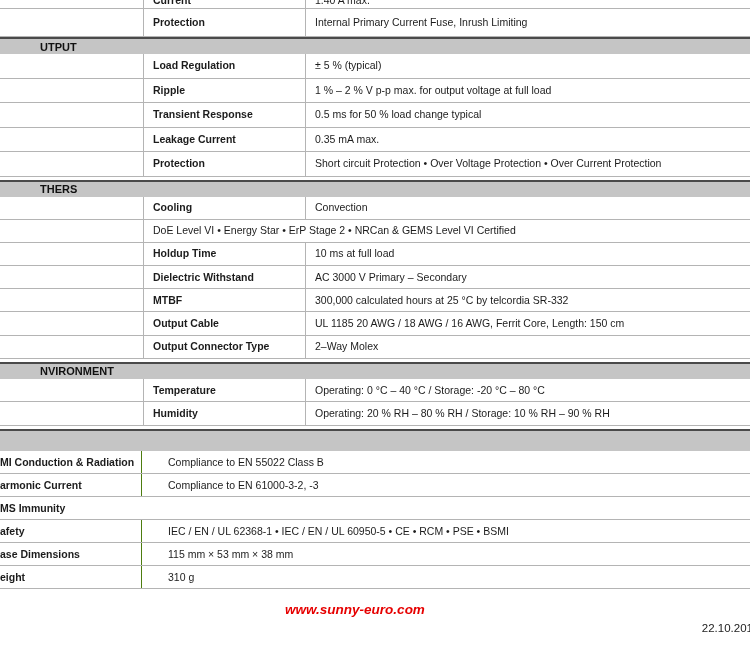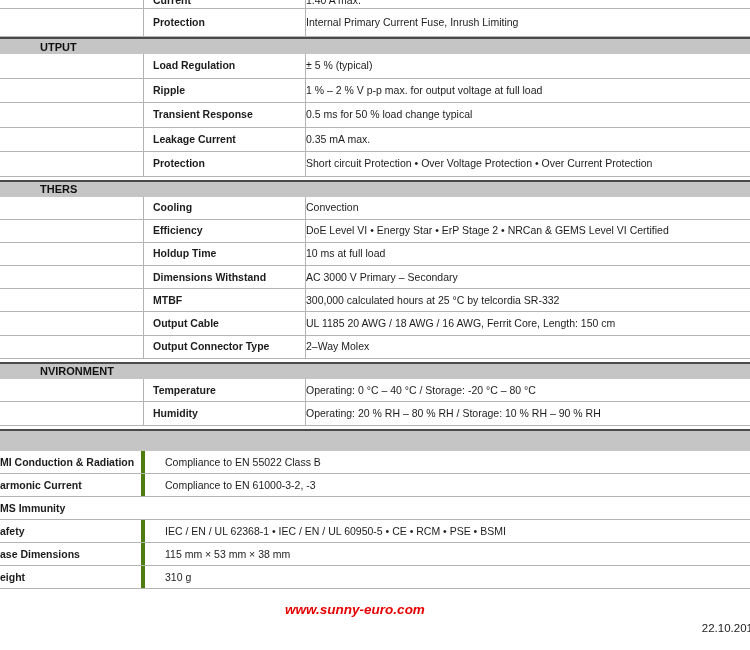--- a/index.html
+++ b/index.html
@@ -13,25 +13,25 @@
   
   .row{
     display:flex;box-sizing:border-box;align-items:center;
     border-bottom:1px solid #b4b4b4;
     font-size:10.5px;line-height:13px;
   }
   .c1{width:143px;box-sizing:border-box;height:100%;}
   .c2{width:162px;box-sizing:border-box;border-left:1px solid #b4b4b4;
       padding-left:9px;font-weight:bold;height:100%;display:flex;align-items:center;}
   .c3{flex:1;box-sizing:border-box;border-left:1px solid #b4b4b4;
-      height:100%;display:flex;align-items:center;}
+      padding-left:9px;height:100%;display:flex;align-items:center;}
   
   .cb1{width:141px;box-sizing:border-box;font-weight:bold;height:100%;display:flex;align-items:center;}
-  .cb2{flex:1;box-sizing:border-box;border-left:4px solid #4d7c0f;
-       padding-left:20px;height:100%;display:flex;align-items:center;}
+  .cb2{flex:1;box-sizing:border-box;border-left:1px solid #4d7c0f;
+       padding-left:26px;height:100%;display:flex;align-items:center;}
   
   .row.partial{height:9px;overflow:hidden;align-items:stretch;}
   .row.partial .c2,.row.partial .c3{align-items:flex-start;overflow:hidden;}
   .row.partial .clip{display:block;margin-top:-7px;line-height:14px;}
   .row.toprow{height:28px;}
   
   .sec-header{
     background:#c5c5c5;border-top:2px solid #4a4a4a;box-sizing:border-box;
     height:17px;display:flex;align-items:center;
     font-weight:bold;font-size:11px;color:#111;padding-left:40px;
@@ -104,31 +104,30 @@
 
   <div class="sec-header gap" style="background: rgb(197, 197, 197);">THERS</div>
   <div class="sec-others">
     <div class="row">
       <div class="c1"></div>
       <div class="c2">Cooling</div>
       <div class="c3">Convection</div>
     </div>
     <div class="row">
       <div class="c1"></div>
-      <div class="c2">Efficiency</div>
       <div class="c3">DoE Level VI • Energy Star • ErP Stage 2 • NRCan &amp; GEMS Level VI Certified</div>
     </div>
     <div class="row">
       <div class="c1"></div>
       <div class="c2">Holdup Time</div>
       <div class="c3">10 ms at full load</div>
     </div>
     <div class="row">
       <div class="c1"></div>
-      <div class="c2">Dimensions Withstand</div>
+      <div class="c2">Dielectric Withstand</div>
       <div class="c3">AC 3000 V Primary – Secondary</div>
     </div>
     <div class="row">
       <div class="c1"></div>
       <div class="c2">MTBF</div>
       <div class="c3">300,000 calculated hours at 25 °C by telcordia SR-332</div>
     </div>
     <div class="row">
       <div class="c1"></div>
       <div class="c2">Output Cable</div>

